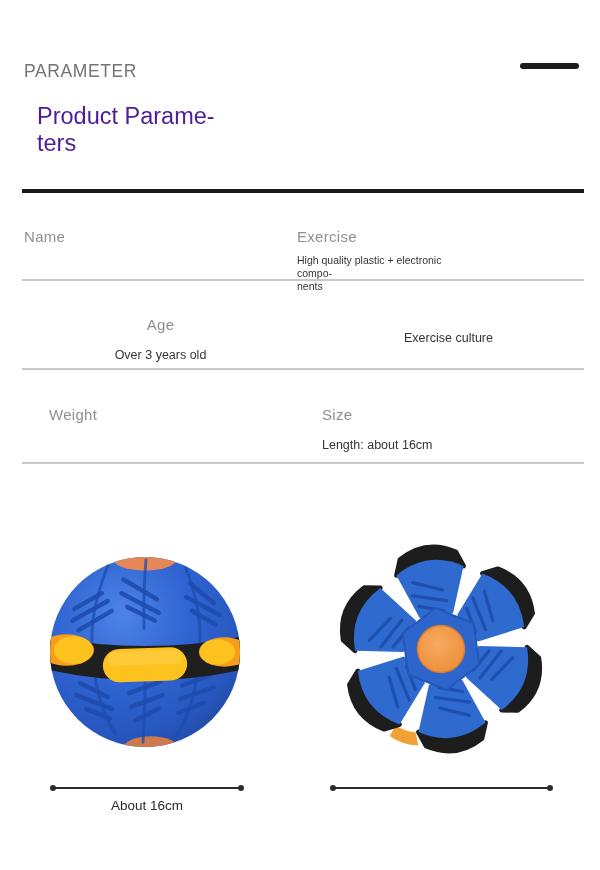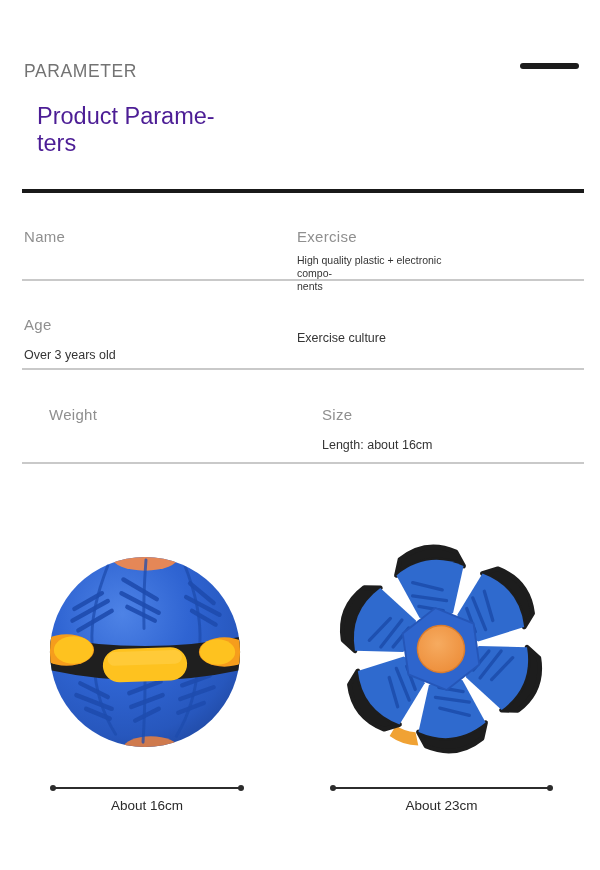--- a/index.html
+++ b/index.html
@@ -34,21 +34,21 @@
   .rule{left:22px;width:562px;}
   .rule-thick{top:189px;height:3.5px;background:#191919;}
   .rule-light{height:2px;background:#c9c9c9;}
   .rule-1{top:279px;}
   .rule-2{top:368px;}
   .rule-3{top:462px;}
 
   
   .prow{position:absolute;left:0;width:100%;display:flex;}
   .prow-1{top:228px;}
-  .prow-2{top:316px;}
+  .prow-2{top:316px;text-align:center;}
   .prow-3{top:406px;padding-left:25px;}
   .pcell-left{width:297px;padding-left:24px;box-sizing:border-box;}
   .pcell-right{flex:1;}
   .plabel{
     font-size:15px;line-height:17px;
     color:#8f8f8f;letter-spacing:.3px;
   }
   .pvalue{color:#343434;}
   .value-sm{font-size:11px;line-height:13px;margin-top:12px;}
   .value-xs{font-size:10.5px;line-height:13px;margin-top:9px;white-space:pre-line;max-width:175px;}
@@ -255,14 +255,13 @@
     <circle cx="120" cy="120" r="25" fill="url(#coreGrad)" stroke="#d97c2e" stroke-width="1.5"></circle>
   </g>
 </svg>
 
 <div class="dim dim-ball">
   <div class="dim-line"></div>
   <div class="dim-label">About 16cm</div>
 </div>
 <div class="dim dim-disc">
   <div class="dim-line"></div>
-  <div class="dim-label">About 23cm</div>
 </div>
 
 </body></html>

